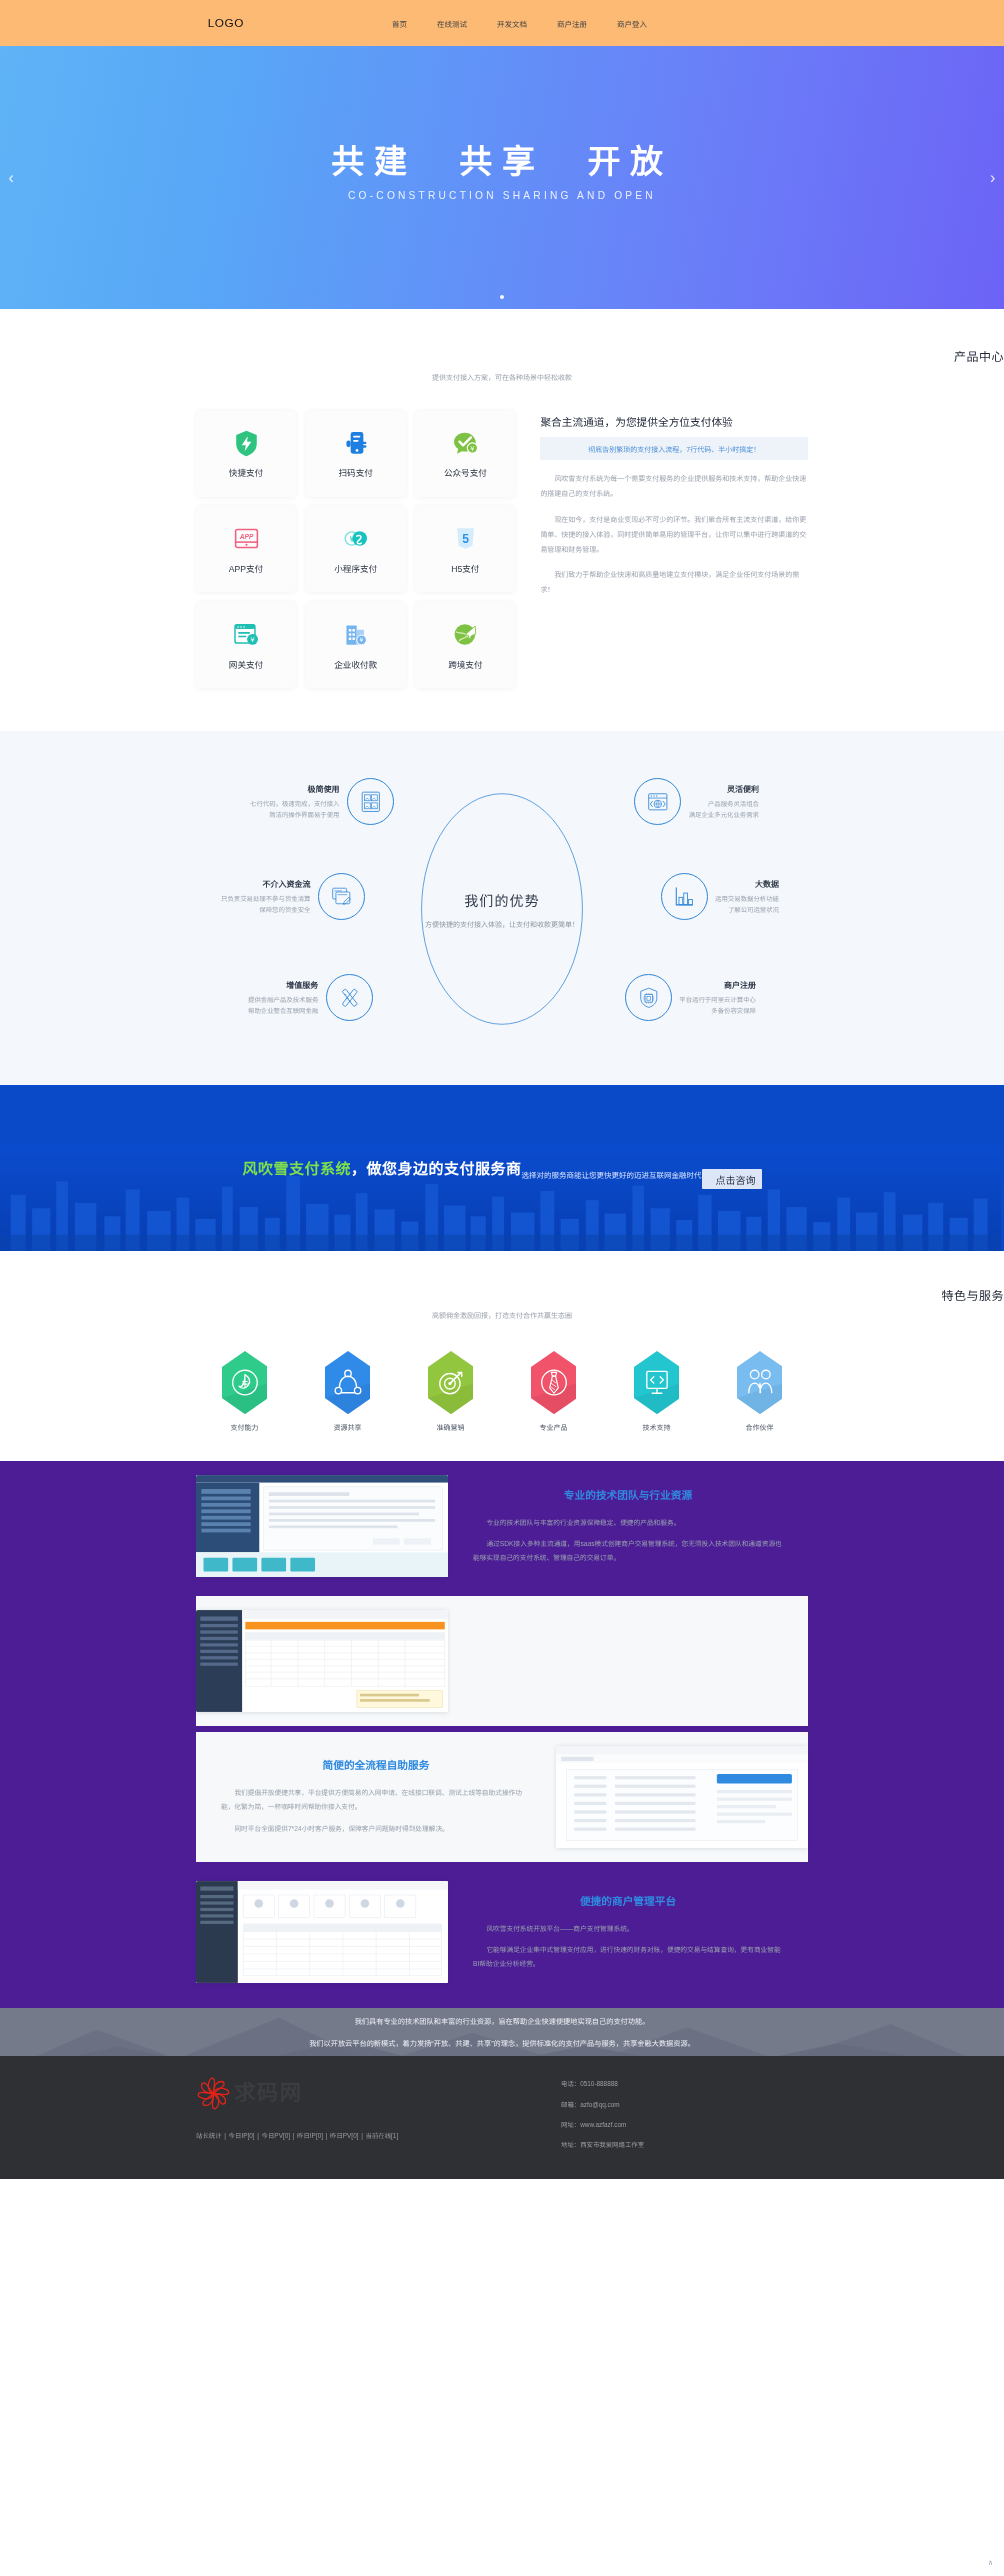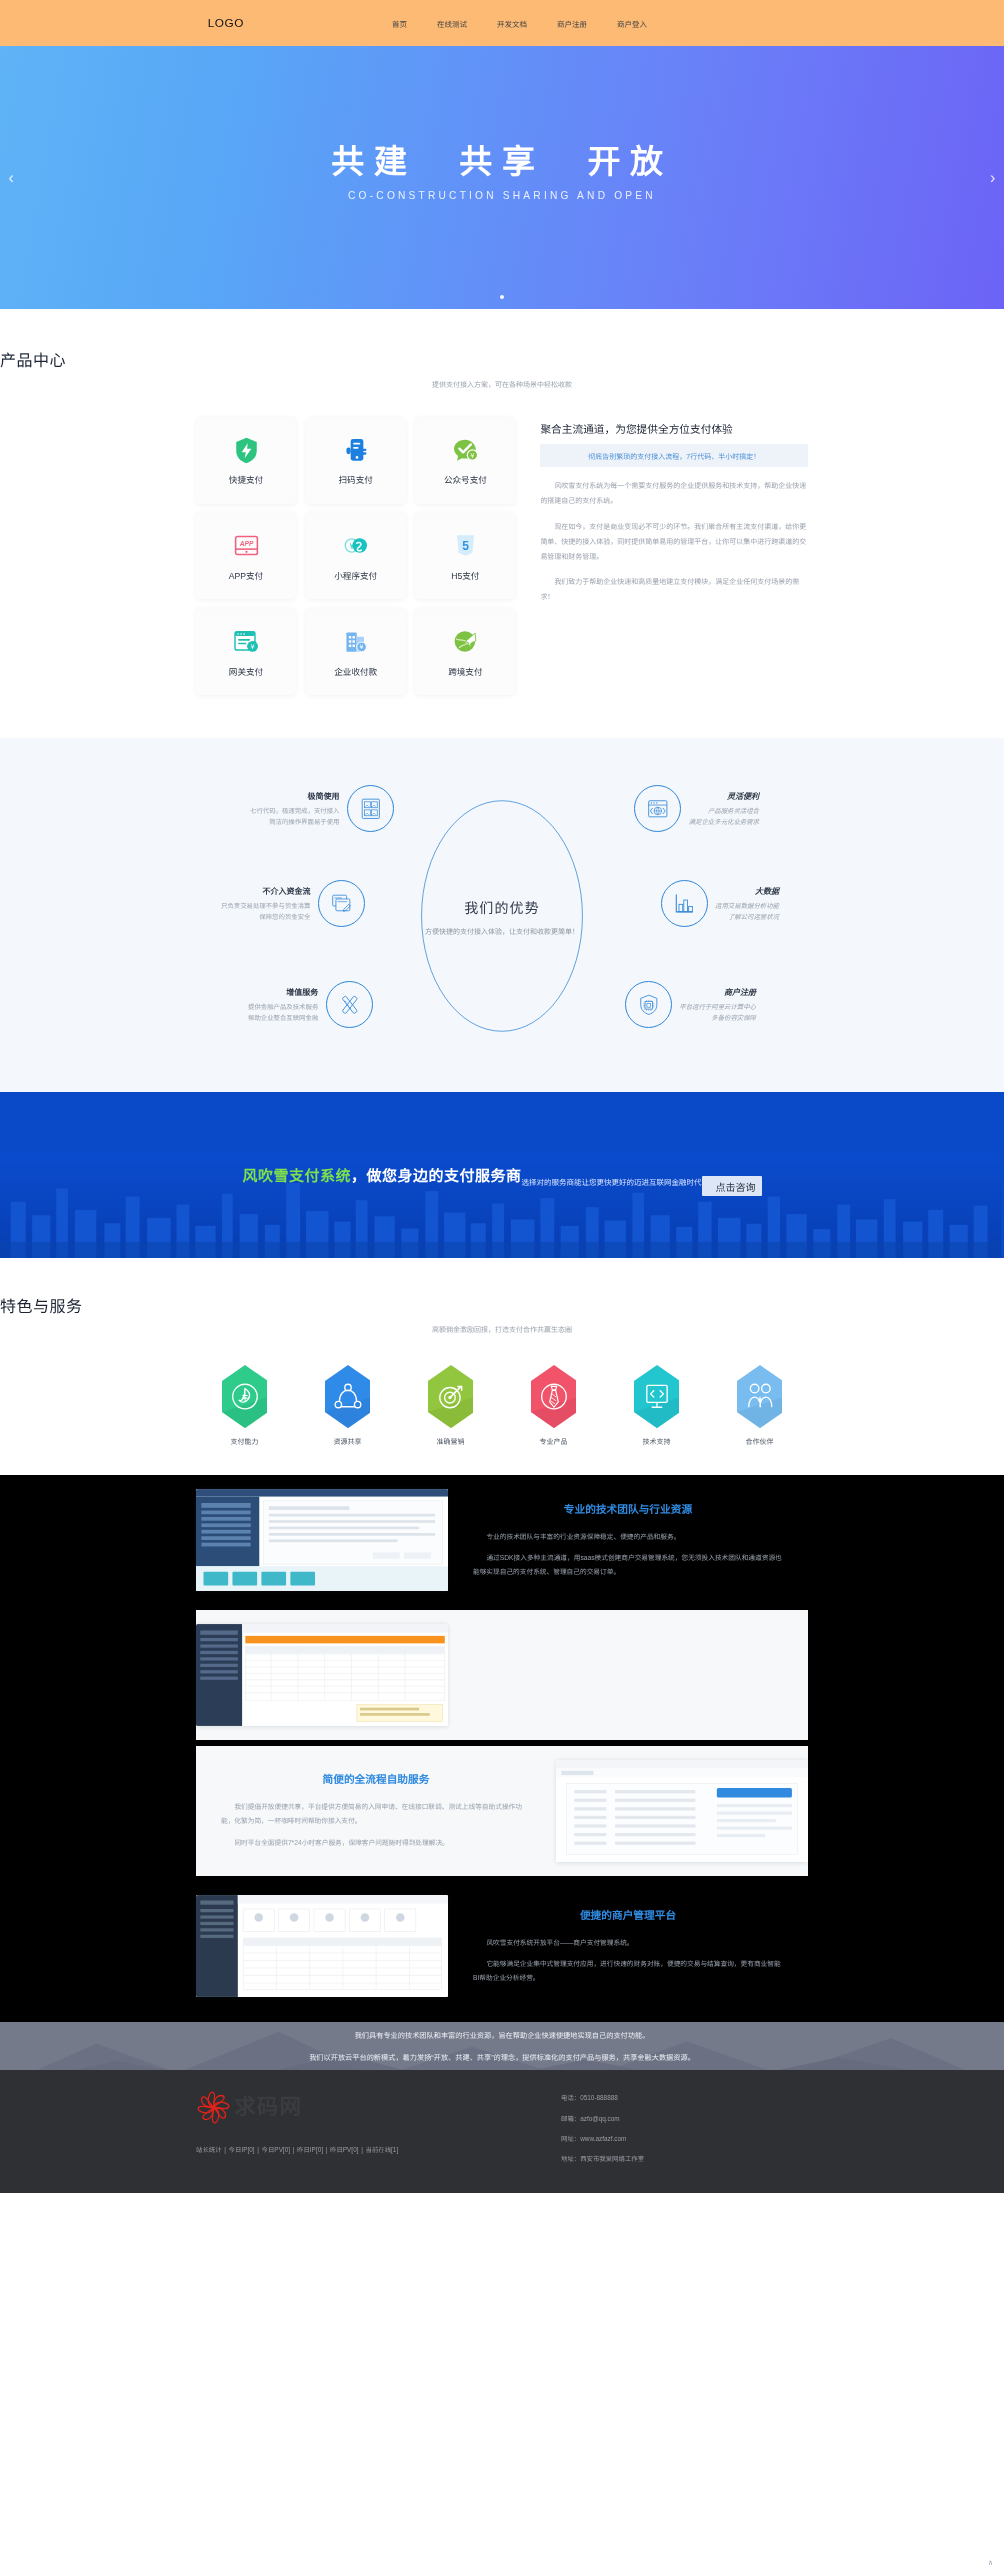--- a/index.html
+++ b/index.html
@@ -24,21 +24,21 @@
   .hero-text{text-align:center;transform:translateY(-9.7px);}
   .hero-title{color:#fff;font-size:33px;font-weight:700;letter-spacing:9.7px;white-space:nowrap;}
   .hero-sub{color:#eaf1ff;font-size:10.2px;letter-spacing:3.2px;margin-top:7px;white-space:nowrap;}
   .hero-arrow{position:absolute;top:50%;transform:translateY(-50%);color:rgba(255,255,255,.85);
               font-size:16px;cursor:pointer;user-select:none;line-height:1;}
   .hero-arrow.left{left:8.6px;} .hero-arrow.right{right:8.6px;}
   .hero-dots{position:absolute;bottom:9.7px;left:0;right:0;display:flex;justify-content:center;gap:5.4px;}
   .hero-dots i{width:4.8px;height:4.8px;border-radius:50%;background:#fff;opacity:.95;display:block;cursor:pointer;}
 
   
-  .sec-title{text-align:left;font-size:16px;color:#1d2535;font-weight:500;letter-spacing:0.5px;}
+  .sec-title{text-align:right;font-size:12px;color:#1d2535;font-weight:500;letter-spacing:0.5px;}
   .sec-sub{text-align:center;font-size:7px;color:#9aa2ad;margin-top:7.5px;}
 
   
   .products{padding:38px 0 43px;background:#fff;}
   .prod-body{display:flex;margin-top:29px;gap:0;}
   .prod-grid{display:grid;grid-template-columns:repeat(3,100px);gap:9.7px;flex:0 0 auto;}
   .prod-card{height:86px;background:#fcfcfd;border-radius:5.4px;box-shadow:0 0.5px 5.4px rgba(60,70,90,.07);
              display:flex;flex-direction:column;align-items:center;justify-content:center;gap:8.6px;cursor:pointer;}
   .prod-card .pname{font-size:8.6px;color:#2b3342;}
   .prod-ico{width:29px;height:29px;display:block;}
@@ -53,42 +53,42 @@
   .adv-stage{width:612px;margin:0 auto;position:relative;height:301px;}
   .adv-center{position:absolute;left:50%;top:50%;transform:translate(-50%,-50%);text-align:center;width:231px;}
   .adv-center h3{font-size:14px;color:#333c4d;font-weight:500;letter-spacing:1.1px;}
   .adv-center p{font-size:7px;color:#8d96a3;margin-top:8.6px;}
   .adv-item{position:absolute;display:flex;align-items:center;gap:7.5px;}
   .adv-item .bubble{width:47px;height:47px;border-radius:50%;border:0.8px solid #2f86d8;background:#f4f7fb;
                     display:flex;align-items:center;justify-content:center;flex:0 0 47px;z-index:2;}
   .adv-item .txt h4{font-size:8px;color:#303a4a;font-weight:700;margin-bottom:3.8px;}
   .adv-item .txt div{font-size:6.4px;color:#9aa3af;line-height:1.75;white-space:nowrap;}
   .adv-item.rt .txt{text-align:right;}
-  .adv-item.rt{flex-direction:row-reverse;font-style:italic;}
+  .adv-item.rt{flex-direction:row-reverse;}
   .adv-ring{position:absolute;left:50%;top:50%;transform:translate(-50%,-50%);}
 
   
   .cta{height:166px;position:relative;overflow:hidden;background:#0a49c8;
        display:flex;align-items:center;justify-content:center;}
   .cta-city{position:absolute;left:0;right:0;bottom:0;height:107px;opacity:.55;}
   .cta h3{position:relative;z-index:2;font-size:15px;font-weight:700;color:#fff;letter-spacing:0.5px;}
   .cta h3 em{font-style:normal;color:#7ee04a;}
   .cta p{position:relative;z-index:2;font-size:7.5px;color:#d9e6ff;margin-top:14px;}
   .cta-btn{position:relative;z-index:2;margin-top:22.5px;width:60px;height:20.4px;border-radius:1px;
            background:rgba(240,244,250,.92);color:#2b3342;font-size:10px;border:none;cursor:pointer;padding-left:8px;}
 
   
   .feat{padding:35px 0 29px;background:#fff;}
   .feat-row{display:flex;justify-content:space-between;width:569px;margin:31px auto 0;}
   .feat-item{width:54px;text-align:center;cursor:pointer;}
   .hexwrap{width:46px;height:63px;margin:0 auto;}
   .feat-item .fname{margin-top:7.5px;font-size:7px;color:#4a5462;}
 
   
-  .blocks{padding-bottom:5.4px;background:#000000;}
+  .blocks{padding-bottom:5.4px;background:#4c1d95;}
   .block{width:612px;margin:0 auto 5.4px;display:flex;align-items:center;padding:14px 0;}
   .block.alt{background:#f6f8fa;}
   .block .shot{flex:0 0 252px;height:102px;border-radius:1.6px;overflow:hidden;
                box-shadow:0 0.5px 4.3px rgba(50,60,80,.13);background:#fff;}
   .block .copy{flex:1;padding:0 25px;}
   .block .copy h3{font-size:10.7px;color:#2f8ae0;font-weight:700;text-align:center;margin-bottom:14px;}
   .block .copy p{font-size:6.7px;line-height:2.1;color:#98a1ad;text-indent:2em;}
   .block .copy p+p{margin-top:7.5px;}
 
   

